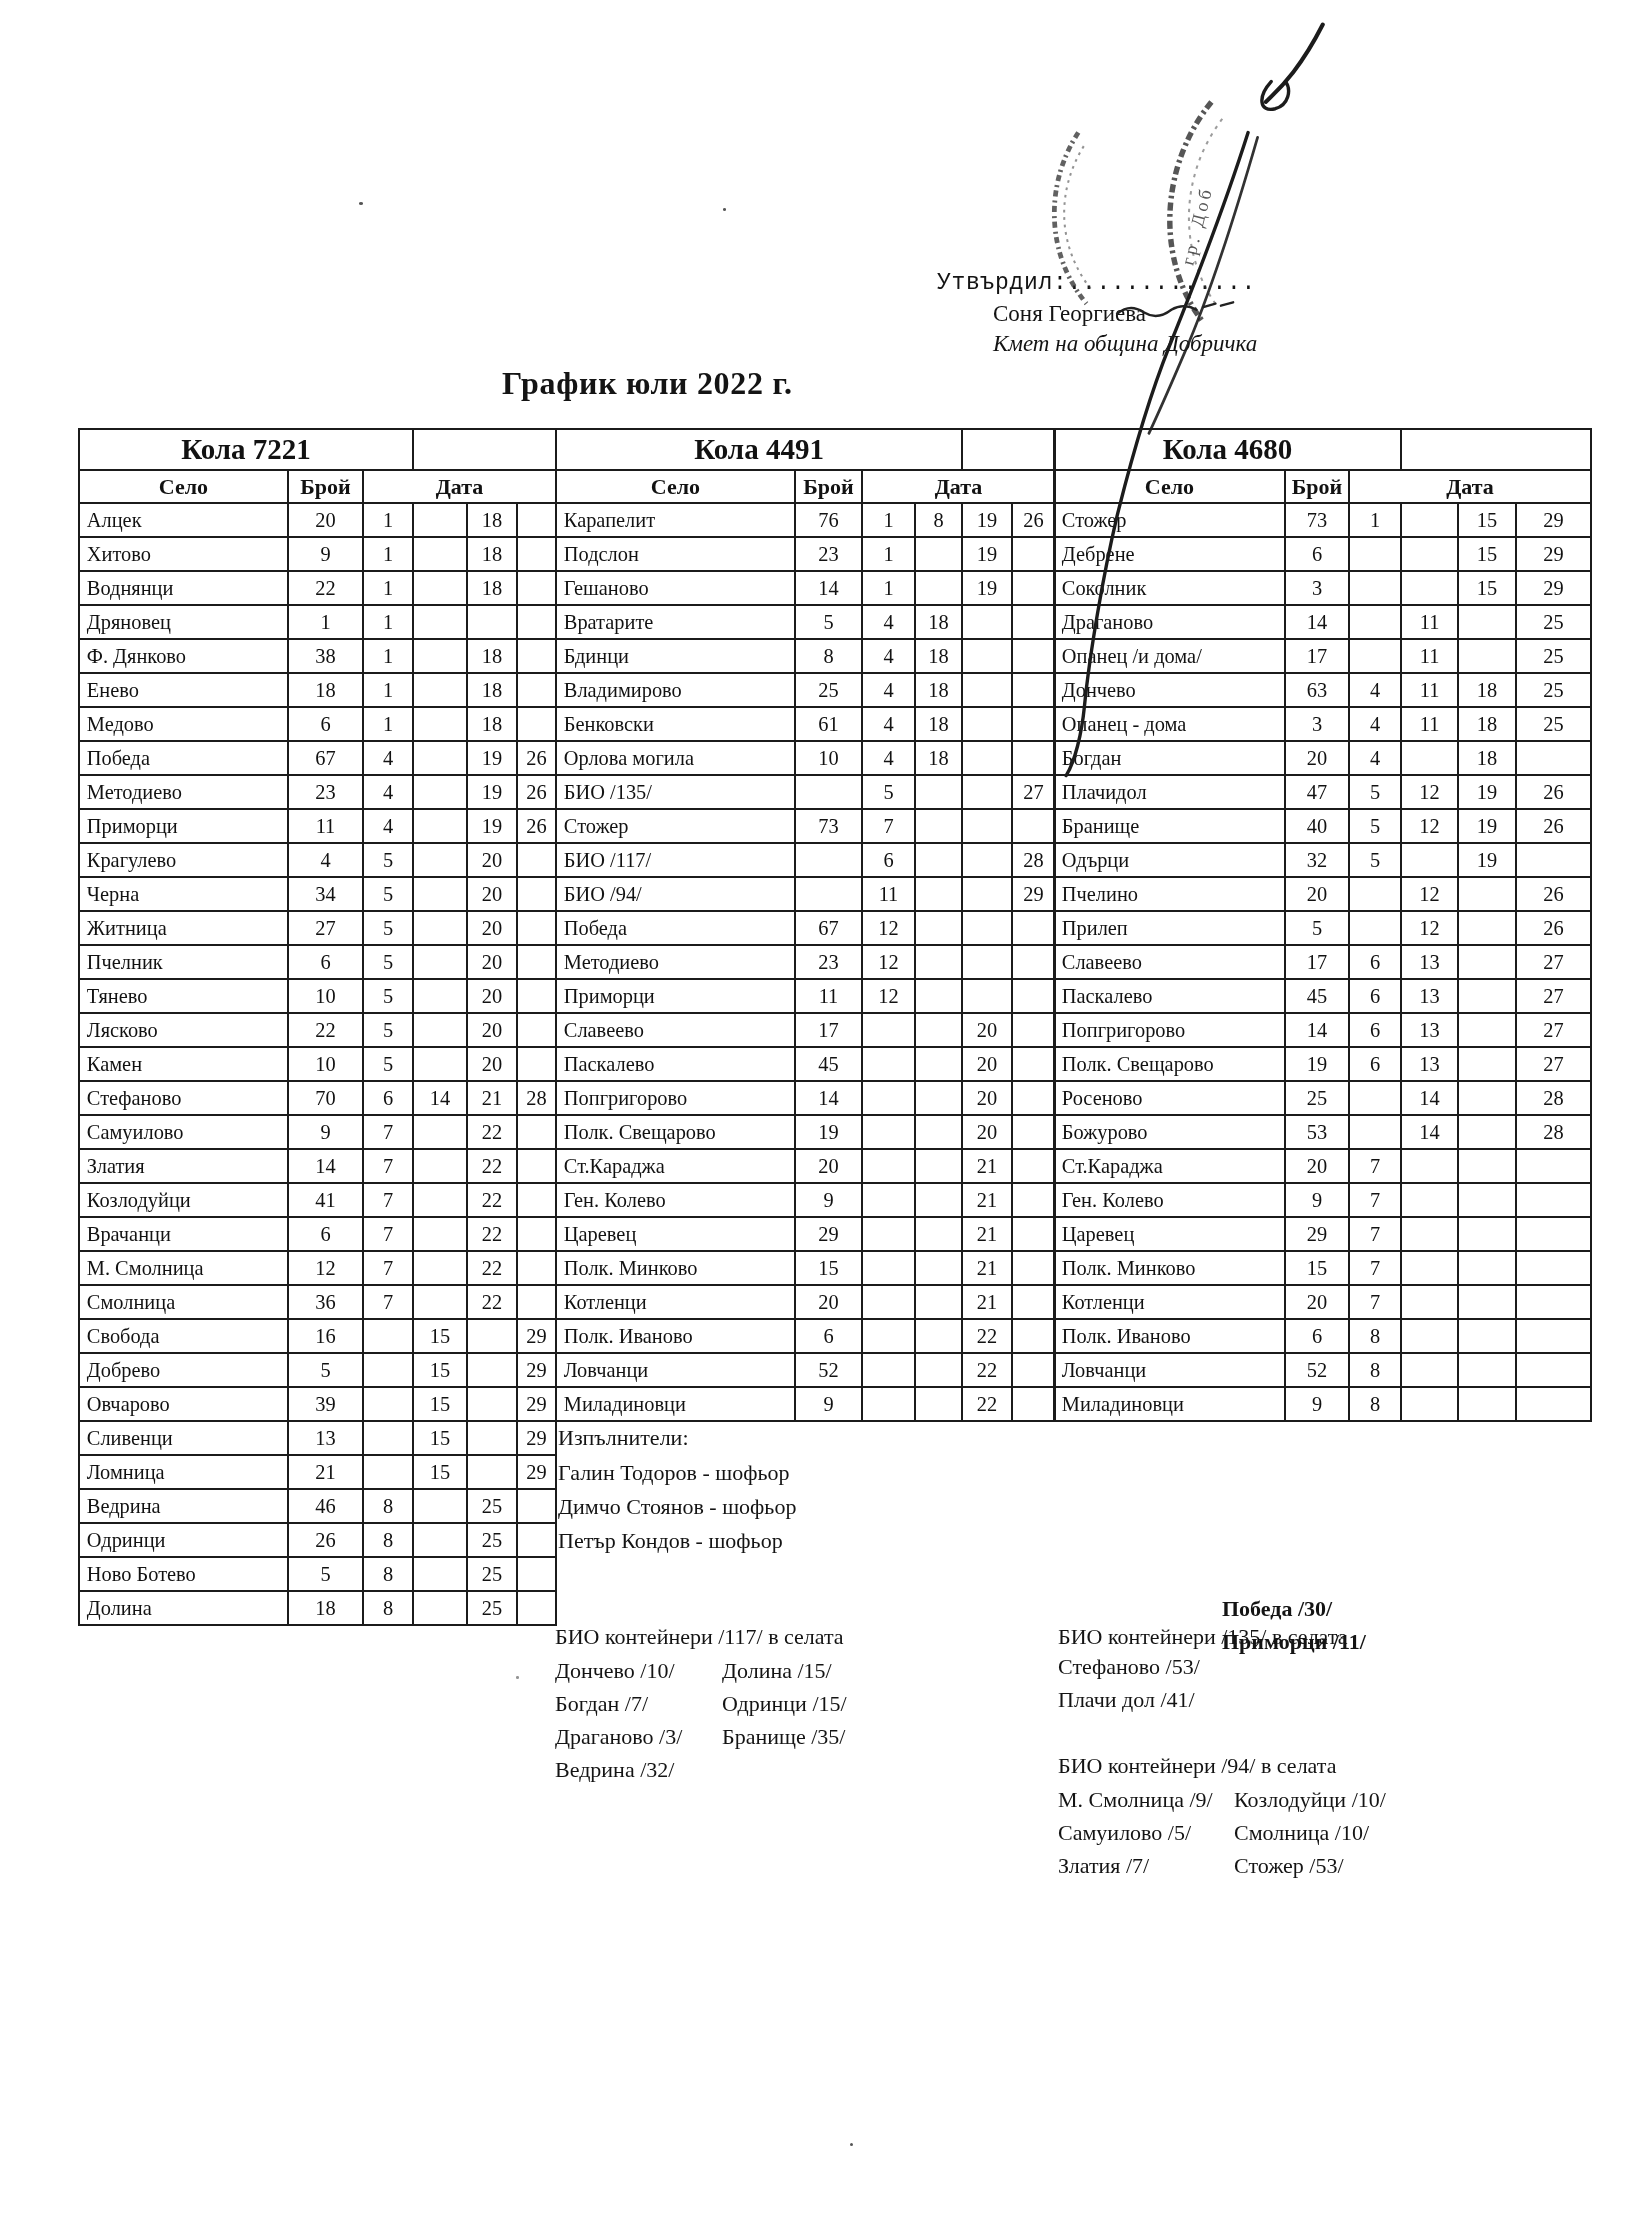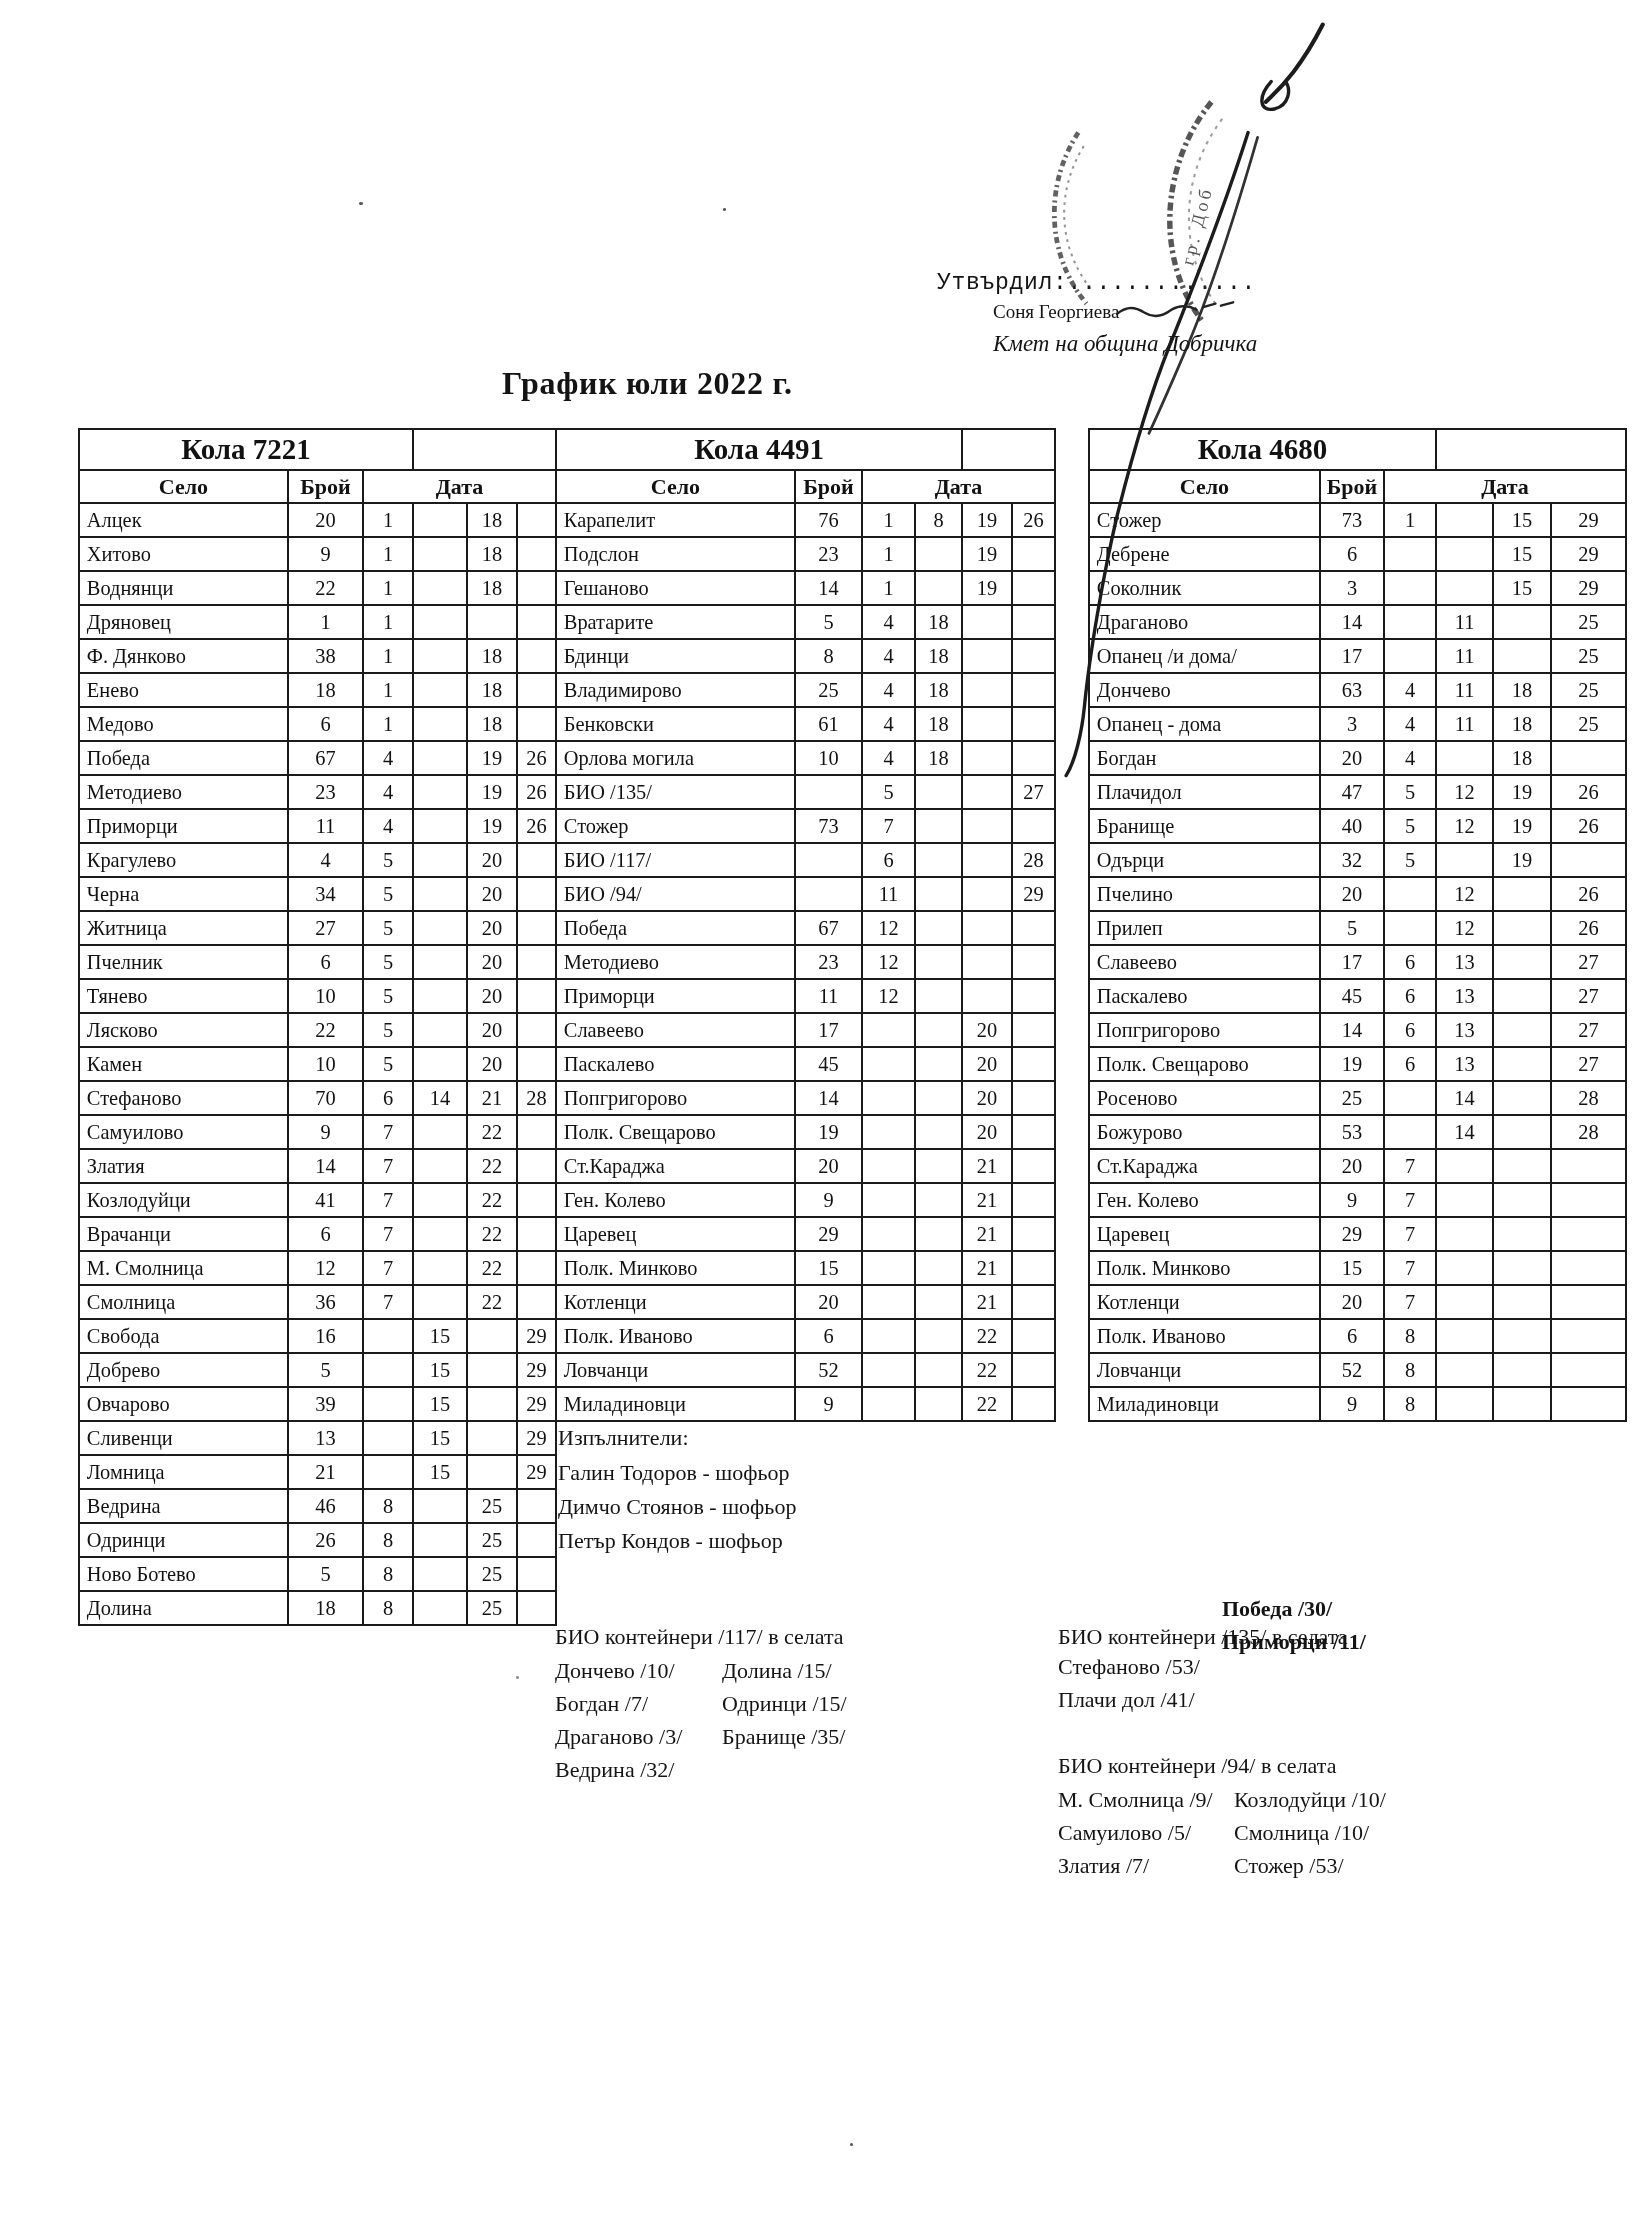--- a/index.html
+++ b/index.html
@@ -1,21 +1,21 @@
 <!DOCTYPE html>
 <html style="font-size:11px"><head>
 <meta charset="utf-8">
 <style>
   html,body{margin:0;padding:0;background:#888;}
   #page{position:relative;width:1646px;height:2239px;background:#ffffff;
         font-family:"Liberation Serif","DejaVu Serif",serif;color:#141414;overflow:hidden;}
   .abs{position:absolute;white-space:nowrap;}
   
   .approve{font-size:23px;letter-spacing:0.7px;font-family:Liberation Mono, monospace;}
-  .approver{font-size:19px;}
+  .approver{font-size:23px;}
   .approver-title{font-size:23px;font-style:italic;}
   .doc-title{font-size:32px;font-weight:bold;letter-spacing:0.7px;}
   
   table.sched{position:absolute;border-collapse:collapse;table-layout:fixed;
               font-size:20.4px;color:#121212;}
   table.sched td{border:2px solid #1b1b1b;height:32px;padding:0;overflow:hidden;
                  white-space:nowrap;line-height:1;}
   table.sched td.v{text-align:left;padding-left:6.8px;}
   table.sched td.c,table.sched td.d{text-align:center;}
   table.sched tr.band td{height:39px;text-align:center;font-weight:bold;font-size:29px;}
@@ -554,21 +554,21 @@
         <tr>
           <td class="v">Миладиновци</td>
           <td class="c">9</td>
           <td class="d"></td>
           <td class="d"></td>
           <td class="d">22</td>
           <td class="d"></td>
         </tr>
       </tbody>
     </table>
-  <table class="sched" style="left:1088px;top:428px;width:536px;">
+  <table class="sched" style="left:1053px;top:428px;width:536px;">
       <colgroup>
         <col style="width: 231px;">
         <col style="width: 64px;">
         <col style="width: 52px;">
         <col style="width: 57px;">
         <col style="width: 58px;">
         <col style="width: 75px;">
       </colgroup>
       <tbody>
         <tr class="band">

